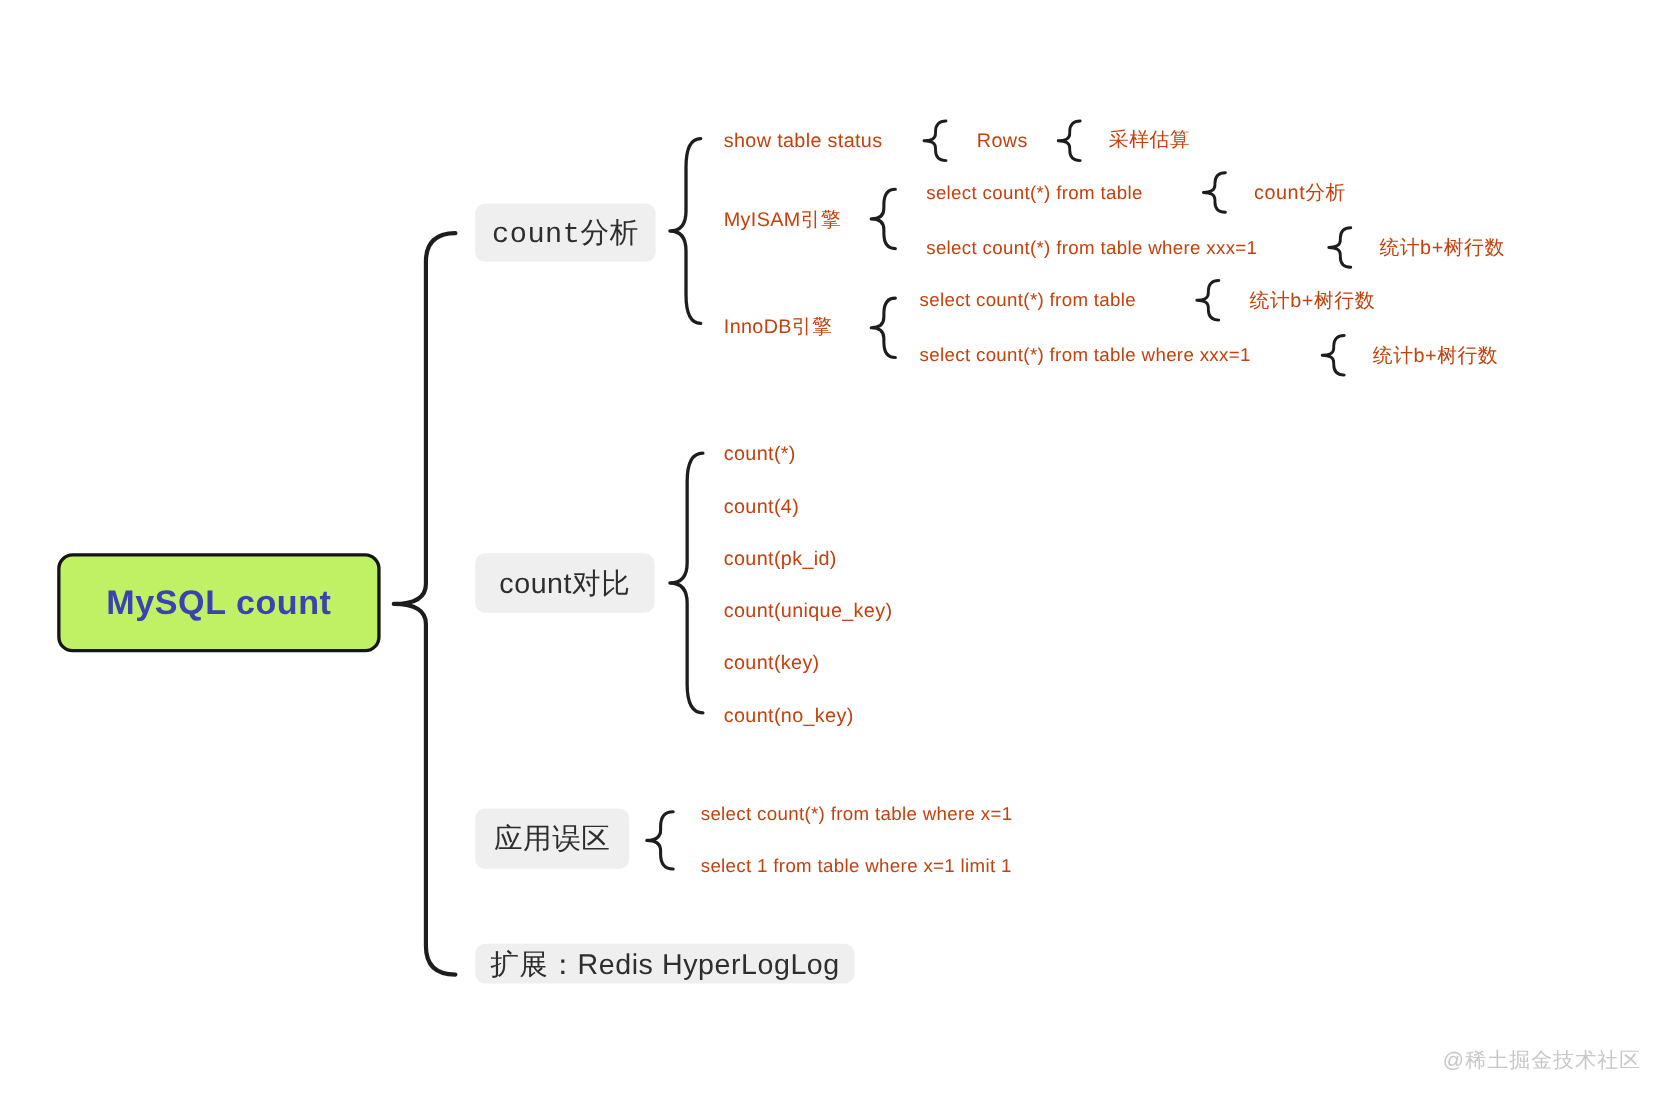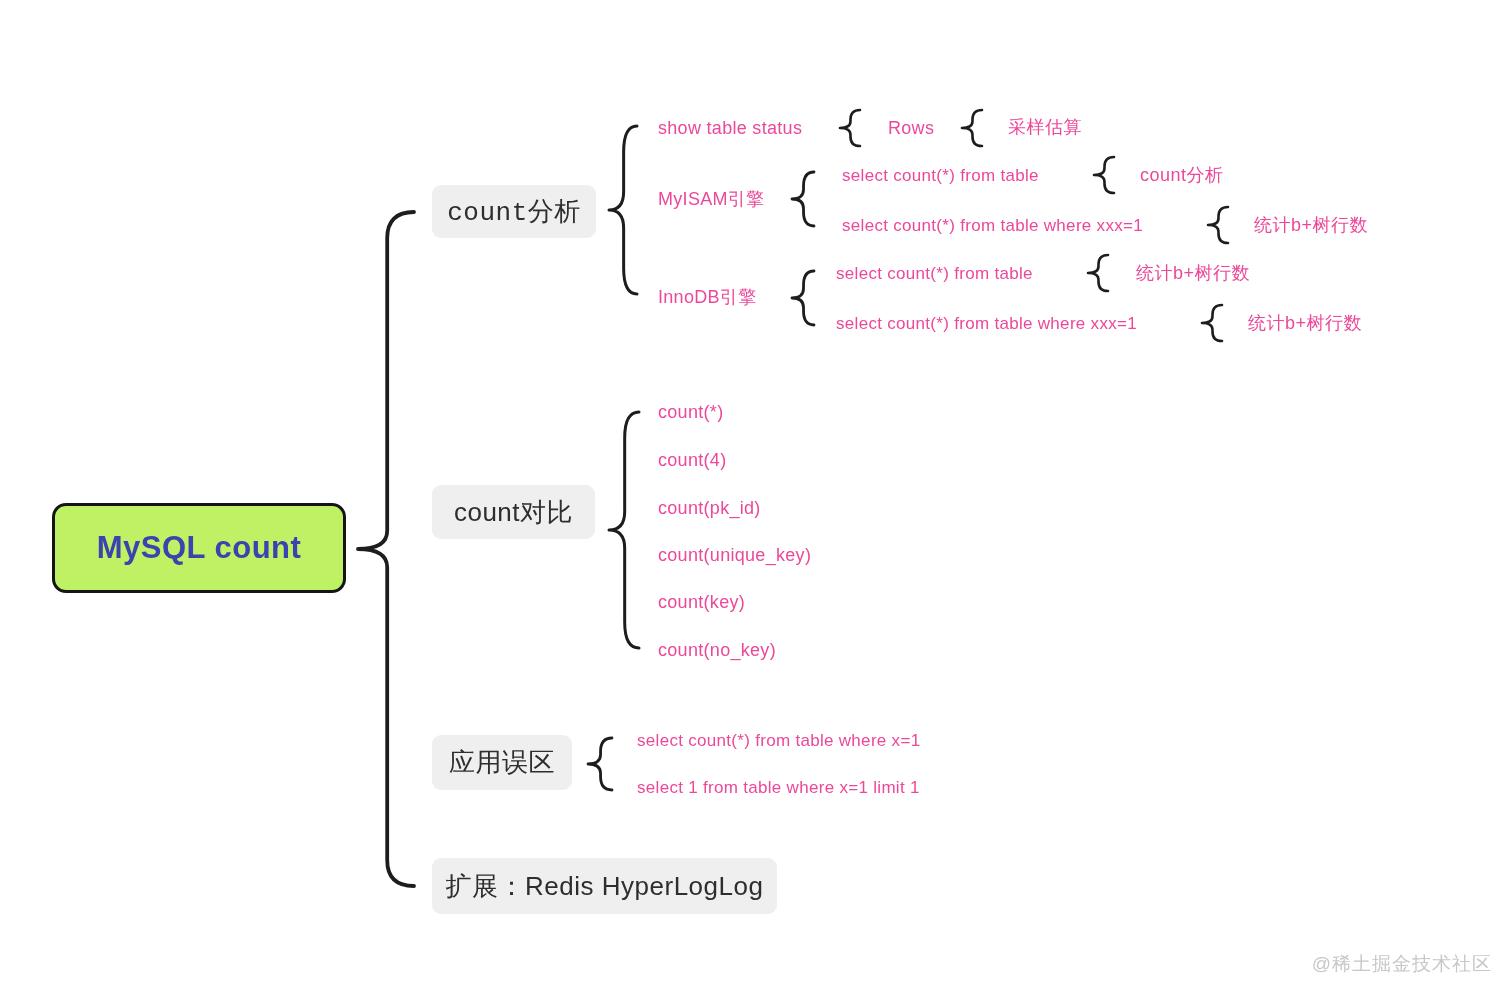--- a/index.html
+++ b/index.html
@@ -21,28 +21,28 @@
     border:3.5px solid #151515;border-radius:14px;
     background:#bef264;
     font-size:31px;font-weight:bold;letter-spacing:.5px;
     color:#3a43ae;
   }
   .gray{
     background:#efefef;border-radius:9px;
     color:#2e2e2e;font-size:26px;letter-spacing:.5px;
   }
   .b1{left:432px;top:185px;width:164px;height:53px;font-family:Liberation Mono, monospace;}
-  .b2{left:432px;top:485px;width:163px;height:54px;}
+  .b2{left:432px;top:503px;width:163px;height:54px;}
   .b3{left:432px;top:735px;width:140px;height:55px;}
-  .b4{left:432px;top:858px;width:345px;height:56px;align-items:center;}
+  .b4{left:432px;top:858px;width:345px;height:36px;align-items:center;}
   .leaf{
     position:absolute;
     transform:translateY(-50%);
     font-size:17px;line-height:1;letter-spacing:.3px;
-    color:#ec4899;white-space:nowrap;
+    color:#c2410c;white-space:nowrap;
   }
   .leaf.lg{font-size:18px;}
   .leaf.cjk{font-size:18px;letter-spacing:.5px;}
   svg.brace{position:absolute;overflow:visible;}
   .watermark{
     position:absolute;right:20px;top:951px;
     font-size:19px;letter-spacing:1px;color:#c7c7c7;
     white-space:nowrap;
   }
 </style>

